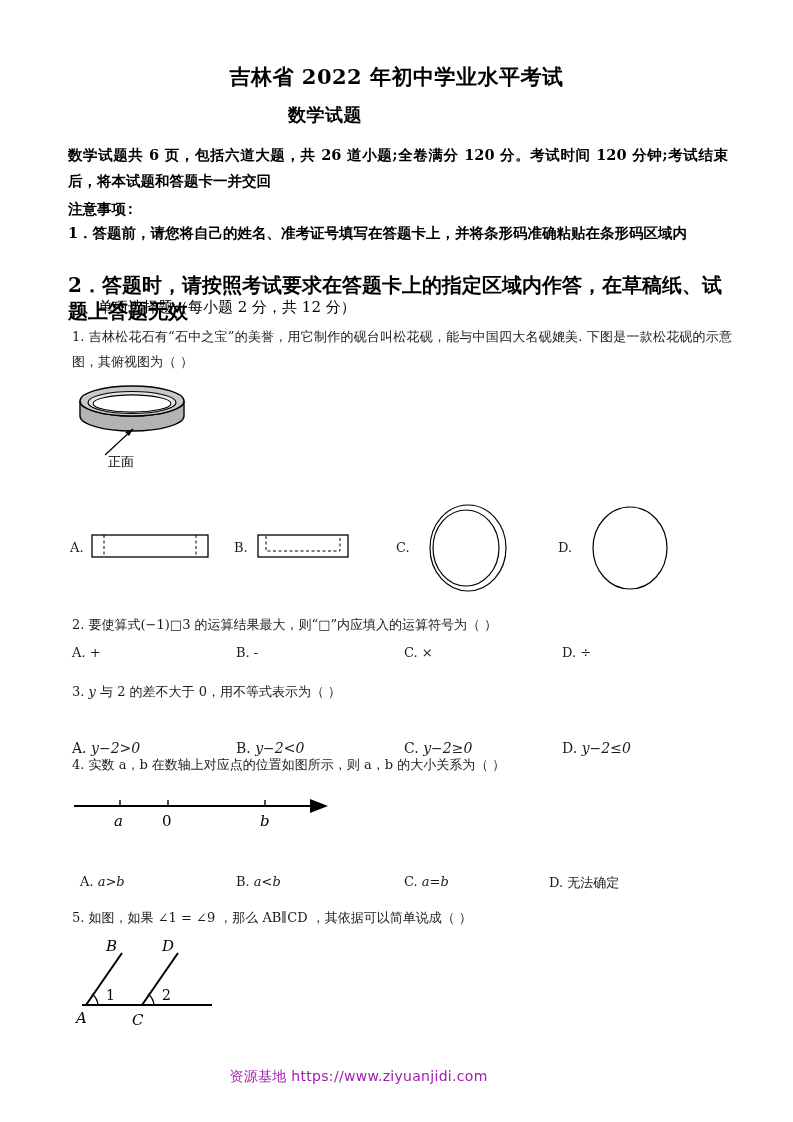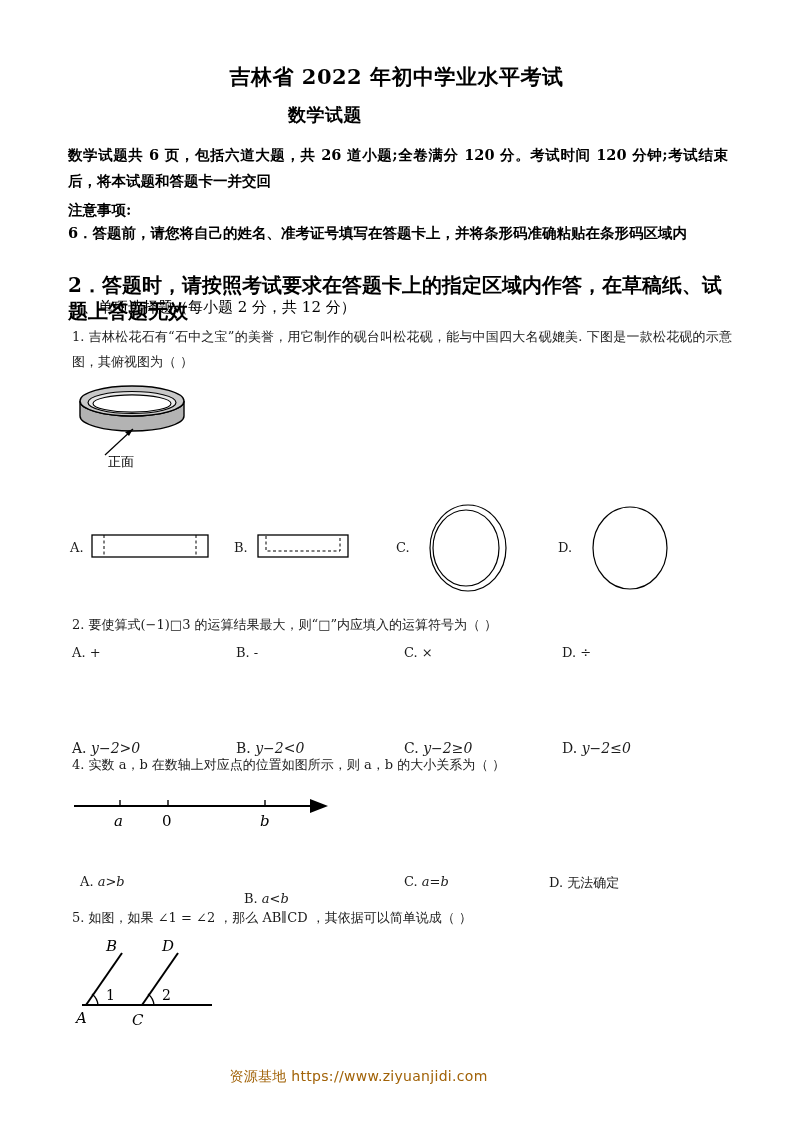--- a/index.html
+++ b/index.html
@@ -52,20 +52,21 @@
     font-weight: bold;
     line-height: 26px;
     text-align: justify;
   }
   .notice-head {
     position: absolute;
     left: 68px; top: 198px;
     font-size: 14.5px;
     font-weight: bold;
     line-height: 24px;
+    font-family: Liberation Mono, monospace;
   }
   .notice-1 {
     position: absolute;
     left: 68px; top: 220px;
     width: 662px;
     font-size: 14.5px;
     font-weight: bold;
     line-height: 26px;
     text-align: justify;
   }
@@ -119,21 +120,21 @@
   .q2-opts .o2 { left: 164px; }
   .q2-opts .o3 { left: 332px; }
   .q2-opts .o4 { left: 490px; }
 
   .q3-opts .o1 { left: 0; }
   .q3-opts .o2 { left: 164px; }
   .q3-opts .o3 { left: 332px; }
   .q3-opts .o4 { left: 490px; }
 
   .q4-opts .o1 { left: 8px; }
-  .q4-opts .o2 { left: 172px; margin-top: 17px; }
+  .q4-opts .o2 { left: 164px; }
   .q4-opts .o3 { left: 332px; }
   .q4-opts .o4 { left: 477px; }
 
   
   .fig-inkstone {
     position: absolute;
     left: 70px; top: 383px;
     width: 230px; height: 85px;
   }
   .fig-q1-options {
@@ -162,36 +163,36 @@
   }
 
   
   .footer-watermark {
     position: absolute;
     left: 0; top: 1068px;
     width: 717px;
     text-align: center;
     font-family: "DejaVu Sans", "Liberation Sans", sans-serif;
     font-size: 14px;
-    color: #a16207;
+    color: #a21caf;
     letter-spacing: 0.3px;
   }
 </style>
 </head>
 <body>
 
 <div class="page">
 
   <div class="title-main">吉林省 2022 年初中学业水平考试</div>
   <div class="title-sub">数学试题</div>
 
   <div class="intro">数学试题共 6 页，包括六道大题，共 26 道小题;全卷满分 120 分。考试时间 120 分钟;考试结束后，将本试题和答题卡一并交回</div>
 
   <div class="notice-head">注意事项:</div>
-  <div class="notice-1">6．答题前，请您将自己的姓名、准考证号填写在答题卡上，并将条形码准确粘贴在条形码区域内</div>
+  <div class="notice-1">1．答题前，请您将自己的姓名、准考证号填写在答题卡上，并将条形码准确粘贴在条形码区域内</div>
   <div class="notice-2">2．答题时，请按照考试要求在答题卡上的指定区域内作答，在草稿纸、试题上答题无效</div>
 
   <div class="section-head">一、单项选择题（每小题 2 分，共 12 分）</div>
 
   <div class="q-text q1">1. 吉林松花石有“石中之宝”的美誉，用它制作的砚台叫松花砚，能与中国四大名砚媲美. 下图是一款松花砚的示意图，其俯视图为（      ）</div>
 
   <div class="fig-inkstone">
     <svg width="230" height="85" viewBox="0 0 230 85" xmlns="http://www.w3.org/2000/svg">
 
       <path d="M10,18 A52,15 0 0 0 114,18 L114,33 A52,15 0 0 1 10,33 Z" fill="#b3b3b3" stroke="#000000" stroke-width="1.4"></path>
@@ -248,20 +249,23 @@
     <span class="opt o3">
       <span class="opt-label">C.</span>
       <span>×</span>
     </span>
     <span class="opt o4">
       <span class="opt-label">D.</span>
       <span>÷</span>
     </span>
   </div>
 
+  <div class="q-text q3">
+    <span>3. </span><span class="ital">y</span><span> 与 2 的差不大于 0，用不等式表示为（      ）</span>
+  </div>
   <div class="opt-row q3-opts">
     <span class="opt o1">
       <span class="opt-label">A.</span>
       <span class="ital">y−2&gt;0</span>
     </span>
     <span class="opt o2">
       <span class="opt-label">B.</span>
       <span class="ital">y−2&lt;0</span>
     </span>
     <span class="opt o3">
@@ -301,21 +305,21 @@
     <span class="opt o3">
       <span class="opt-label">C.</span>
       <span class="ital">a=b</span>
     </span>
     <span class="opt o4">
       <span class="opt-label">D.</span>
       <span>无法确定</span>
     </span>
   </div>
 
-  <div class="q-text q5">5. 如图，如果 ∠1 = ∠2 ，那么 AB∥CD ，其依据可以简单说成（      ）</div>
+  <div class="q-text q5">5. 如图，如果 ∠1 = ∠9 ，那么 AB∥CD ，其依据可以简单说成（      ）</div>
 
   <div class="fig-angles">
     <svg width="180" height="100" viewBox="0 0 180 100" xmlns="http://www.w3.org/2000/svg">
 
       <line x1="12" y1="72" x2="142" y2="72" stroke="#000000" stroke-width="2"></line>
 
       <line x1="16" y1="72" x2="52" y2="20" stroke="#000000" stroke-width="2"></line>
 
       <line x1="72" y1="72" x2="108" y2="20" stroke="#000000" stroke-width="2"></line>
 

